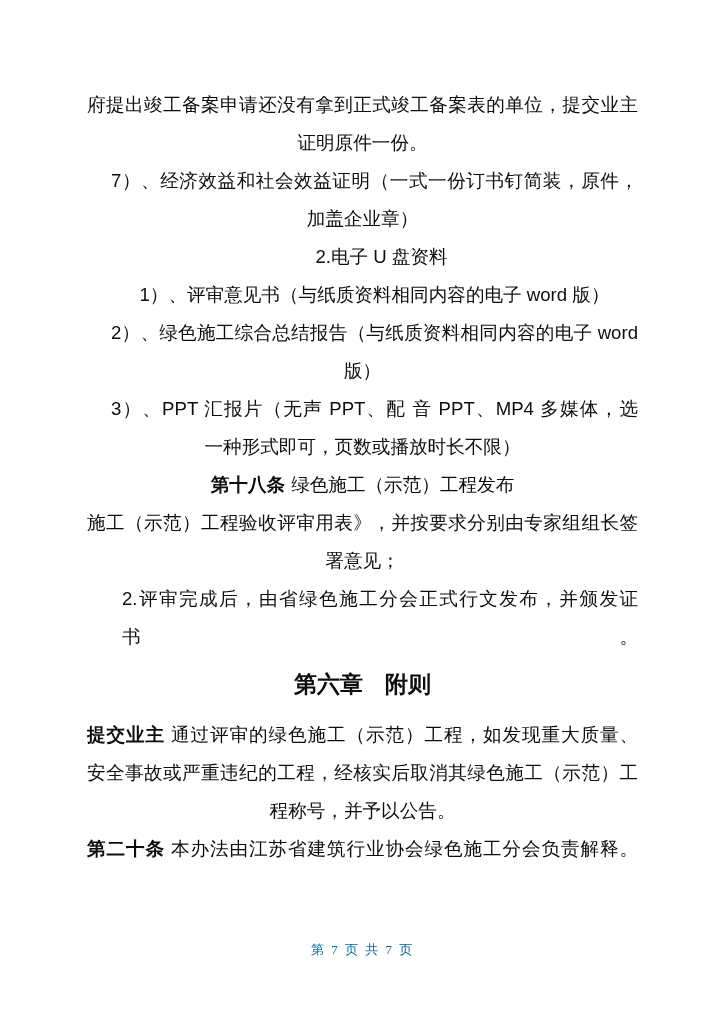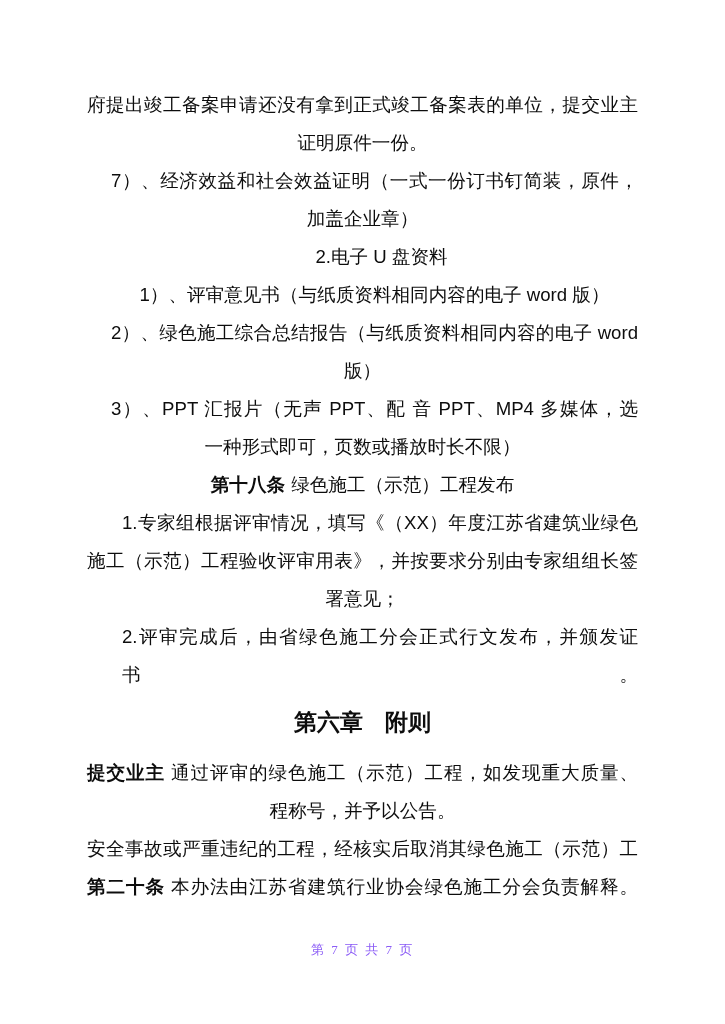--- a/index.html
+++ b/index.html
@@ -50,51 +50,50 @@
     margin-right: 22px;
   }
   .page-footer {
     position: absolute;
     left: 0;
     right: 0;
     top: 941px;
     text-align: center;
     font-size: 13px;
     letter-spacing: 2px;
-    color: #8b5cf6;
+    color: #0369a1;
     font-family: "Liberation Serif", serif;
   }
 </style>
 </head>
 <body>
 
 <div class="page">
   <div class="line j">府提出竣工备案申请还没有拿到正式竣工备案表的单位，提交业主</div>
   <div class="line">证明原件一份。</div>
   <div class="line j ind-sm">7）、经济效益和社会效益证明（一式一份订书钉简装，原件，</div>
   <div class="line">加盖企业章）</div>
   <div class="line ind-lg">2.电子 U 盘资料</div>
   <div class="line ind-sm">1）、评审意见书（与纸质资料相同内容的电子 word 版）</div>
   <div class="line j ind-sm">2）、绿色施工综合总结报告（与纸质资料相同内容的电子 word</div>
   <div class="line">版）</div>
   <div class="line j ind-sm">3）、PPT 汇报片（无声 PPT、配 音 PPT、MP4 多媒体，选</div>
   <div class="line">一种形式即可，页数或播放时长不限）</div>
   <div class="line">
     <span class="article-prefix">第十八条</span><span>绿色施工（示范）工程发布</span>
   </div>
-  <div class="line j ind-md">1.专家组根据评审情况，填写《（XX）年度江苏省建筑业绿色</div>
   <div class="line j">施工（示范）工程验收评审用表》，并按要求分别由专家组组长签</div>
   <div class="line">署意见；</div>
   <div class="line j ind-md">2.评审完成后，由省绿色施工分会正式行文发布，并颁发证书。</div>
   <div class="line chapter">
     <span class="chapter-number">第六章</span><span>附则</span>
   </div>
   <div class="line j">
     <span class="article-prefix">提交业主</span><span>通过评审的绿色施工（示范）工程，如发现重大质量、</span>
   </div>
+  <div class="line j">安全事故或严重违纪的工程，经核实后取消其绿色施工（示范）工</div>
   <div class="line">程称号，并予以公告。</div>
-  <div class="line j">安全事故或严重违纪的工程，经核实后取消其绿色施工（示范）工</div>
   <div class="line j">
     <span class="article-prefix">第二十条</span><span>本办法由江苏省建筑行业协会绿色施工分会负责解释。</span>
   </div>
 </div>
 
 <div class="page-footer">第 7 页 共 7 页</div>
 
 </body></html>

